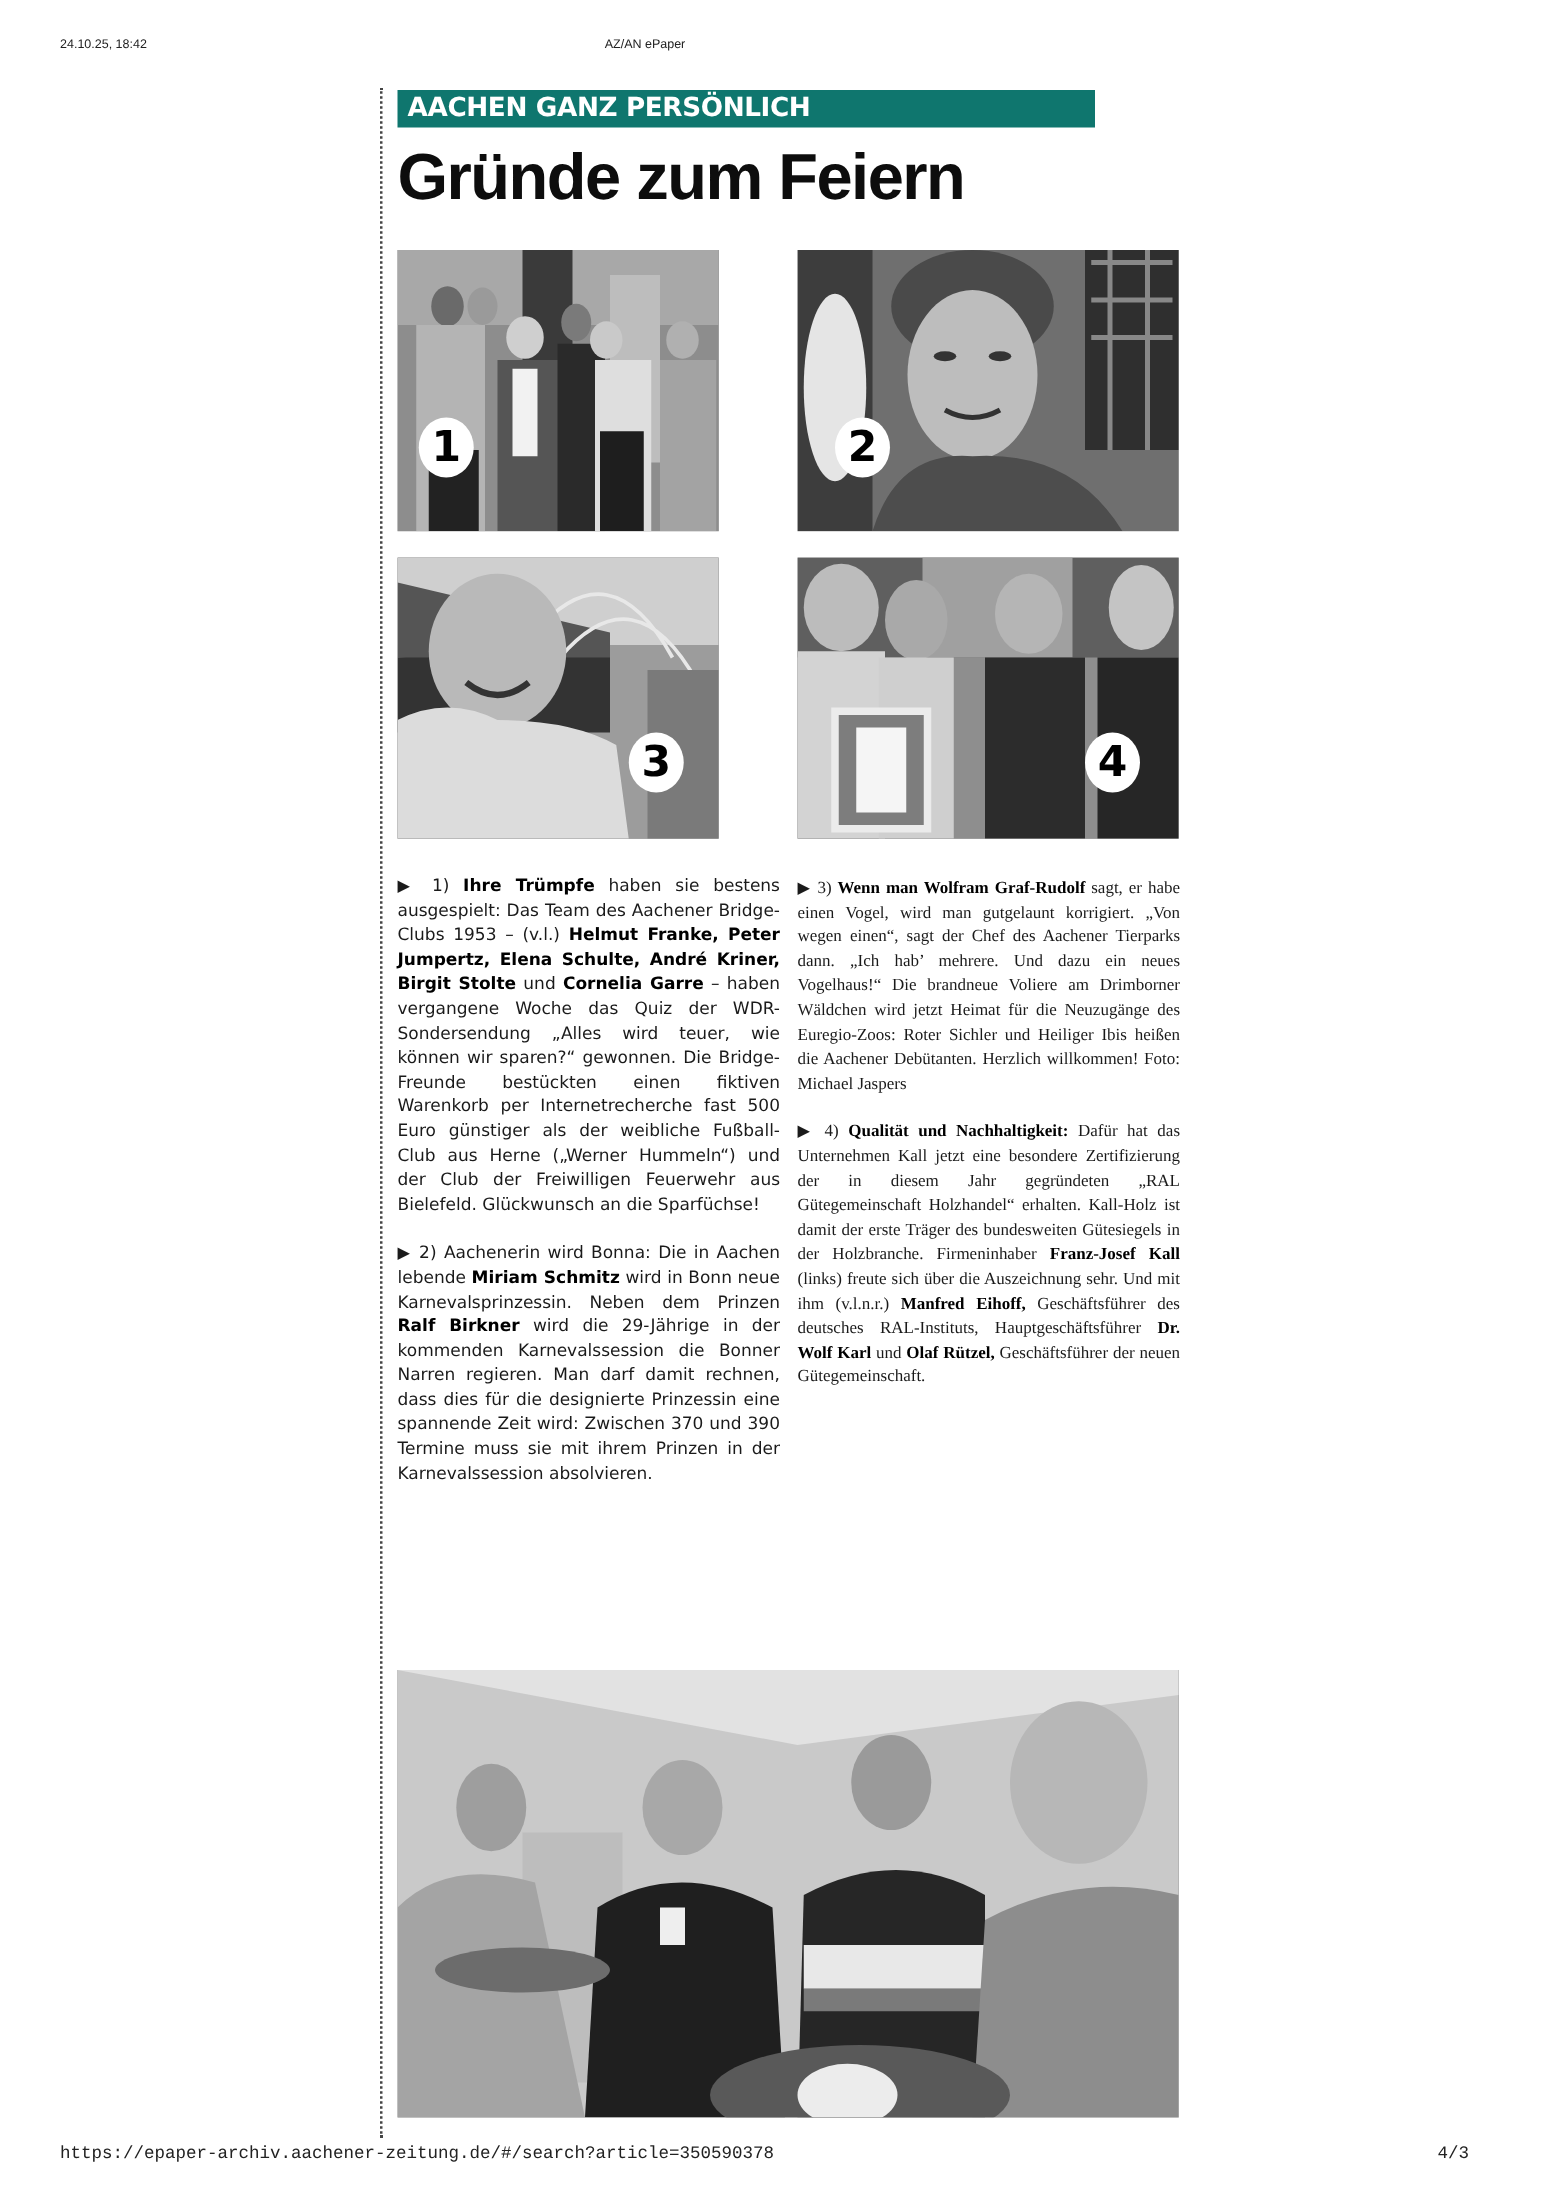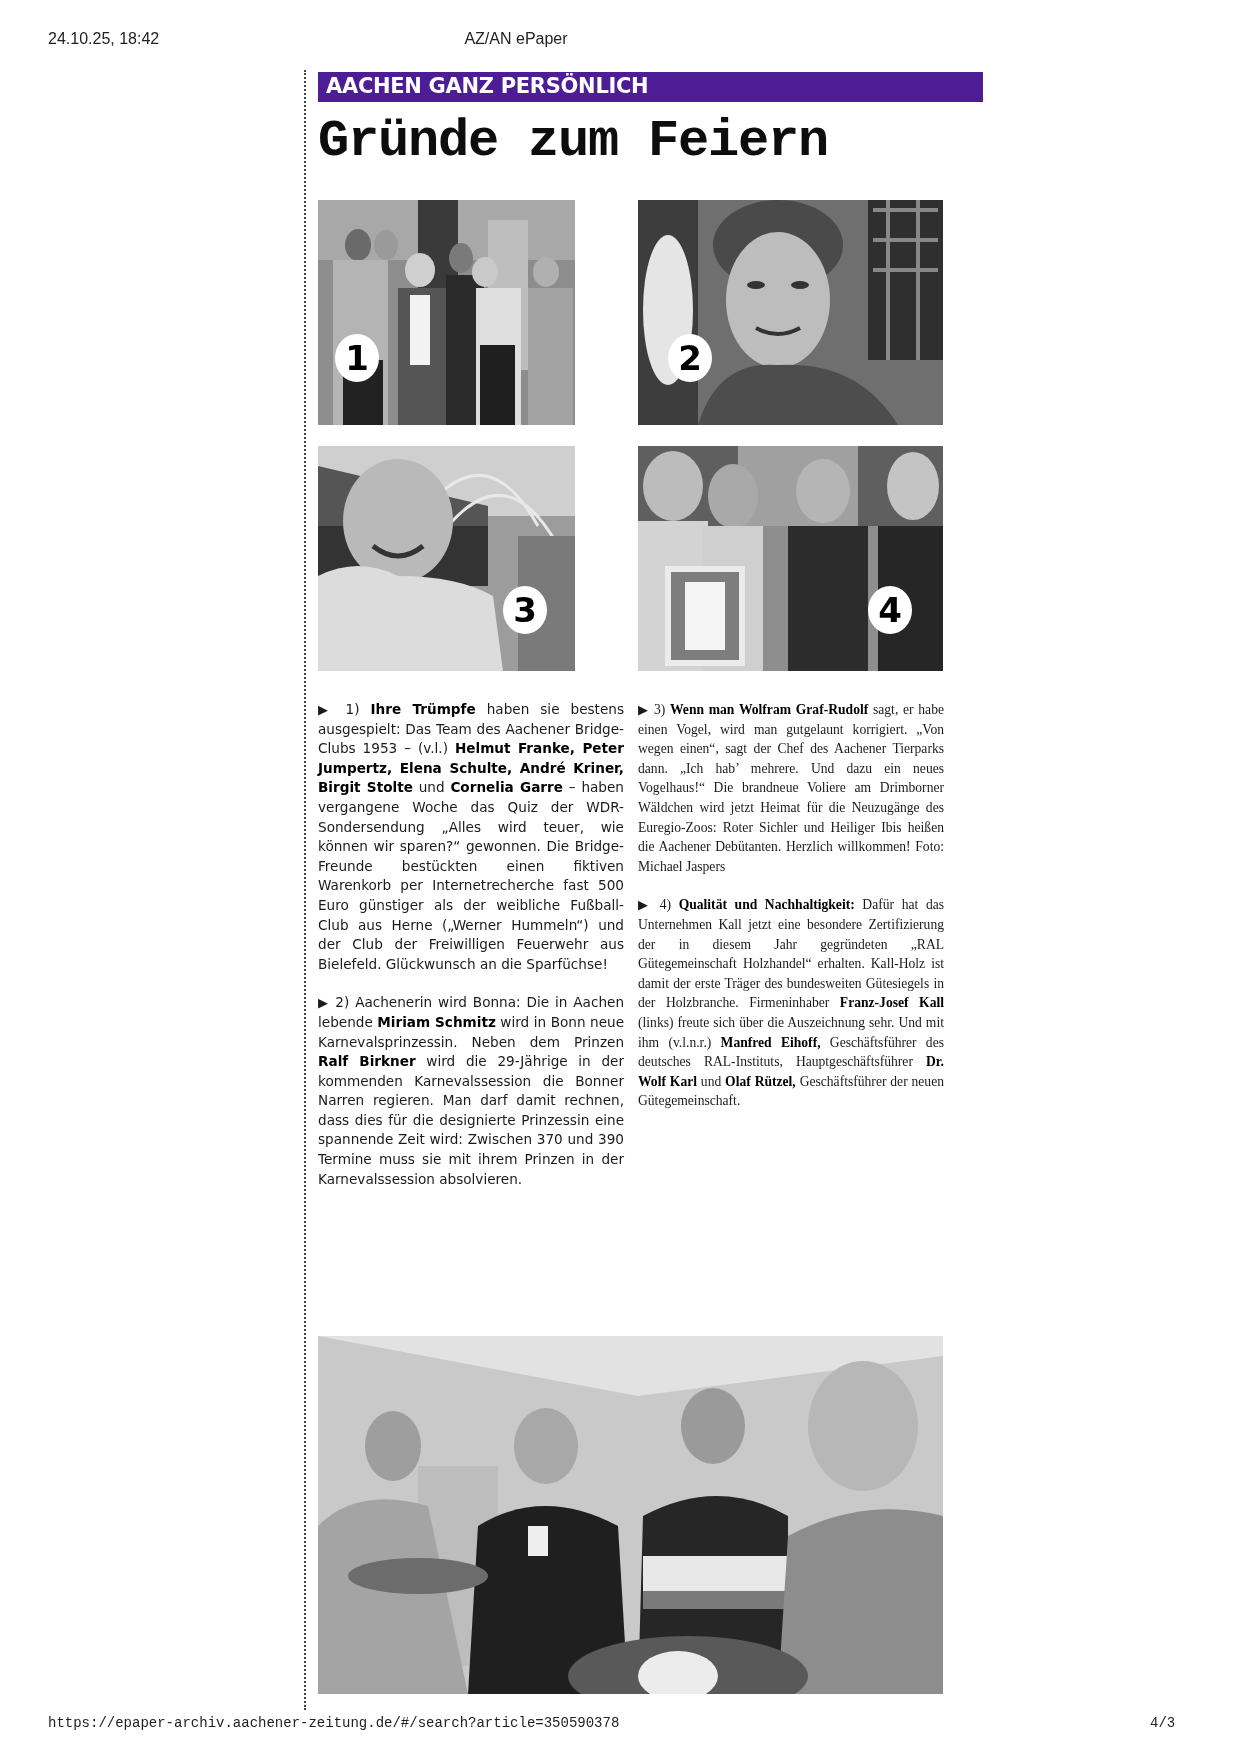--- a/index.html
+++ b/index.html
@@ -1,22 +1,22 @@
 <!DOCTYPE html>
 <html><head>
 <meta charset="utf-8">
 <style>
   html, body { margin:0; padding:0; background:#ffffff; }
   body { width:1239px; height:1753px; position:relative; overflow:hidden; font-family:"Liberation Sans", sans-serif; color:#111; }
-  .hdr { position:absolute; top:30px; font-size:16px; color:#222; font-family:"Liberation Sans", sans-serif; }
+  .hdr { position:absolute; top:30px; font-size:10px; color:#222; font-family:"Liberation Sans", sans-serif; }
   .ftr { position:absolute; top:1715px; font-size:14px; color:#222; font-family:Liberation Mono, monospace; }
   .cut-line { position:absolute; left:304px; top:70px; width:0; height:1640px; border-left:2px dotted #444; }
-  .section-bar { position:absolute; left:318px; top:72px; width:665px; height:30px; background:#4c1d95; }
+  .section-bar { position:absolute; left:318px; top:72px; width:558px; height:30px; background:#0f766e; }
   .section-bar span { position:absolute; left:8px; top:2px; color:#fff; font-family:"DejaVu Sans", sans-serif; font-weight:bold; font-size:21px; letter-spacing:-0.3px; }
-  .headline { position:absolute; left:318px; top:112px; font-family:Liberation Mono, monospace; font-weight:bold; font-size:52px; letter-spacing:-1.2px; color:#0d0d0d; margin:0; }
+  .headline { position:absolute; left:318px; top:112px; font-family:Liberation Sans, sans-serif; font-weight:bold; font-size:52px; letter-spacing:-1.2px; color:#0d0d0d; margin:0; }
   .photo { position:absolute; overflow:hidden; background:#8a8a8a; }
   .photo svg { display:block; width:100%; height:100%; }
   .badge { position:absolute; width:44px; height:48px; border-radius:50%; background:#fff; color:#000; font-family:"DejaVu Sans", sans-serif; font-weight:bold; font-size:34px; text-align:center; line-height:48px; }
   .col { position:absolute; width:306px; font-family:"DejaVu Sans", sans-serif; font-size:13.6px; line-height:19.6px; color:#1a1a1a; text-align:justify;margin-top:14px; }
   .col p { margin:0 0 19px 0; hyphens:manual; }
   .col b { font-weight:bold; color:#000; }
   .tri { font-size:13px; }
 </style>
 </head>
 <body>

